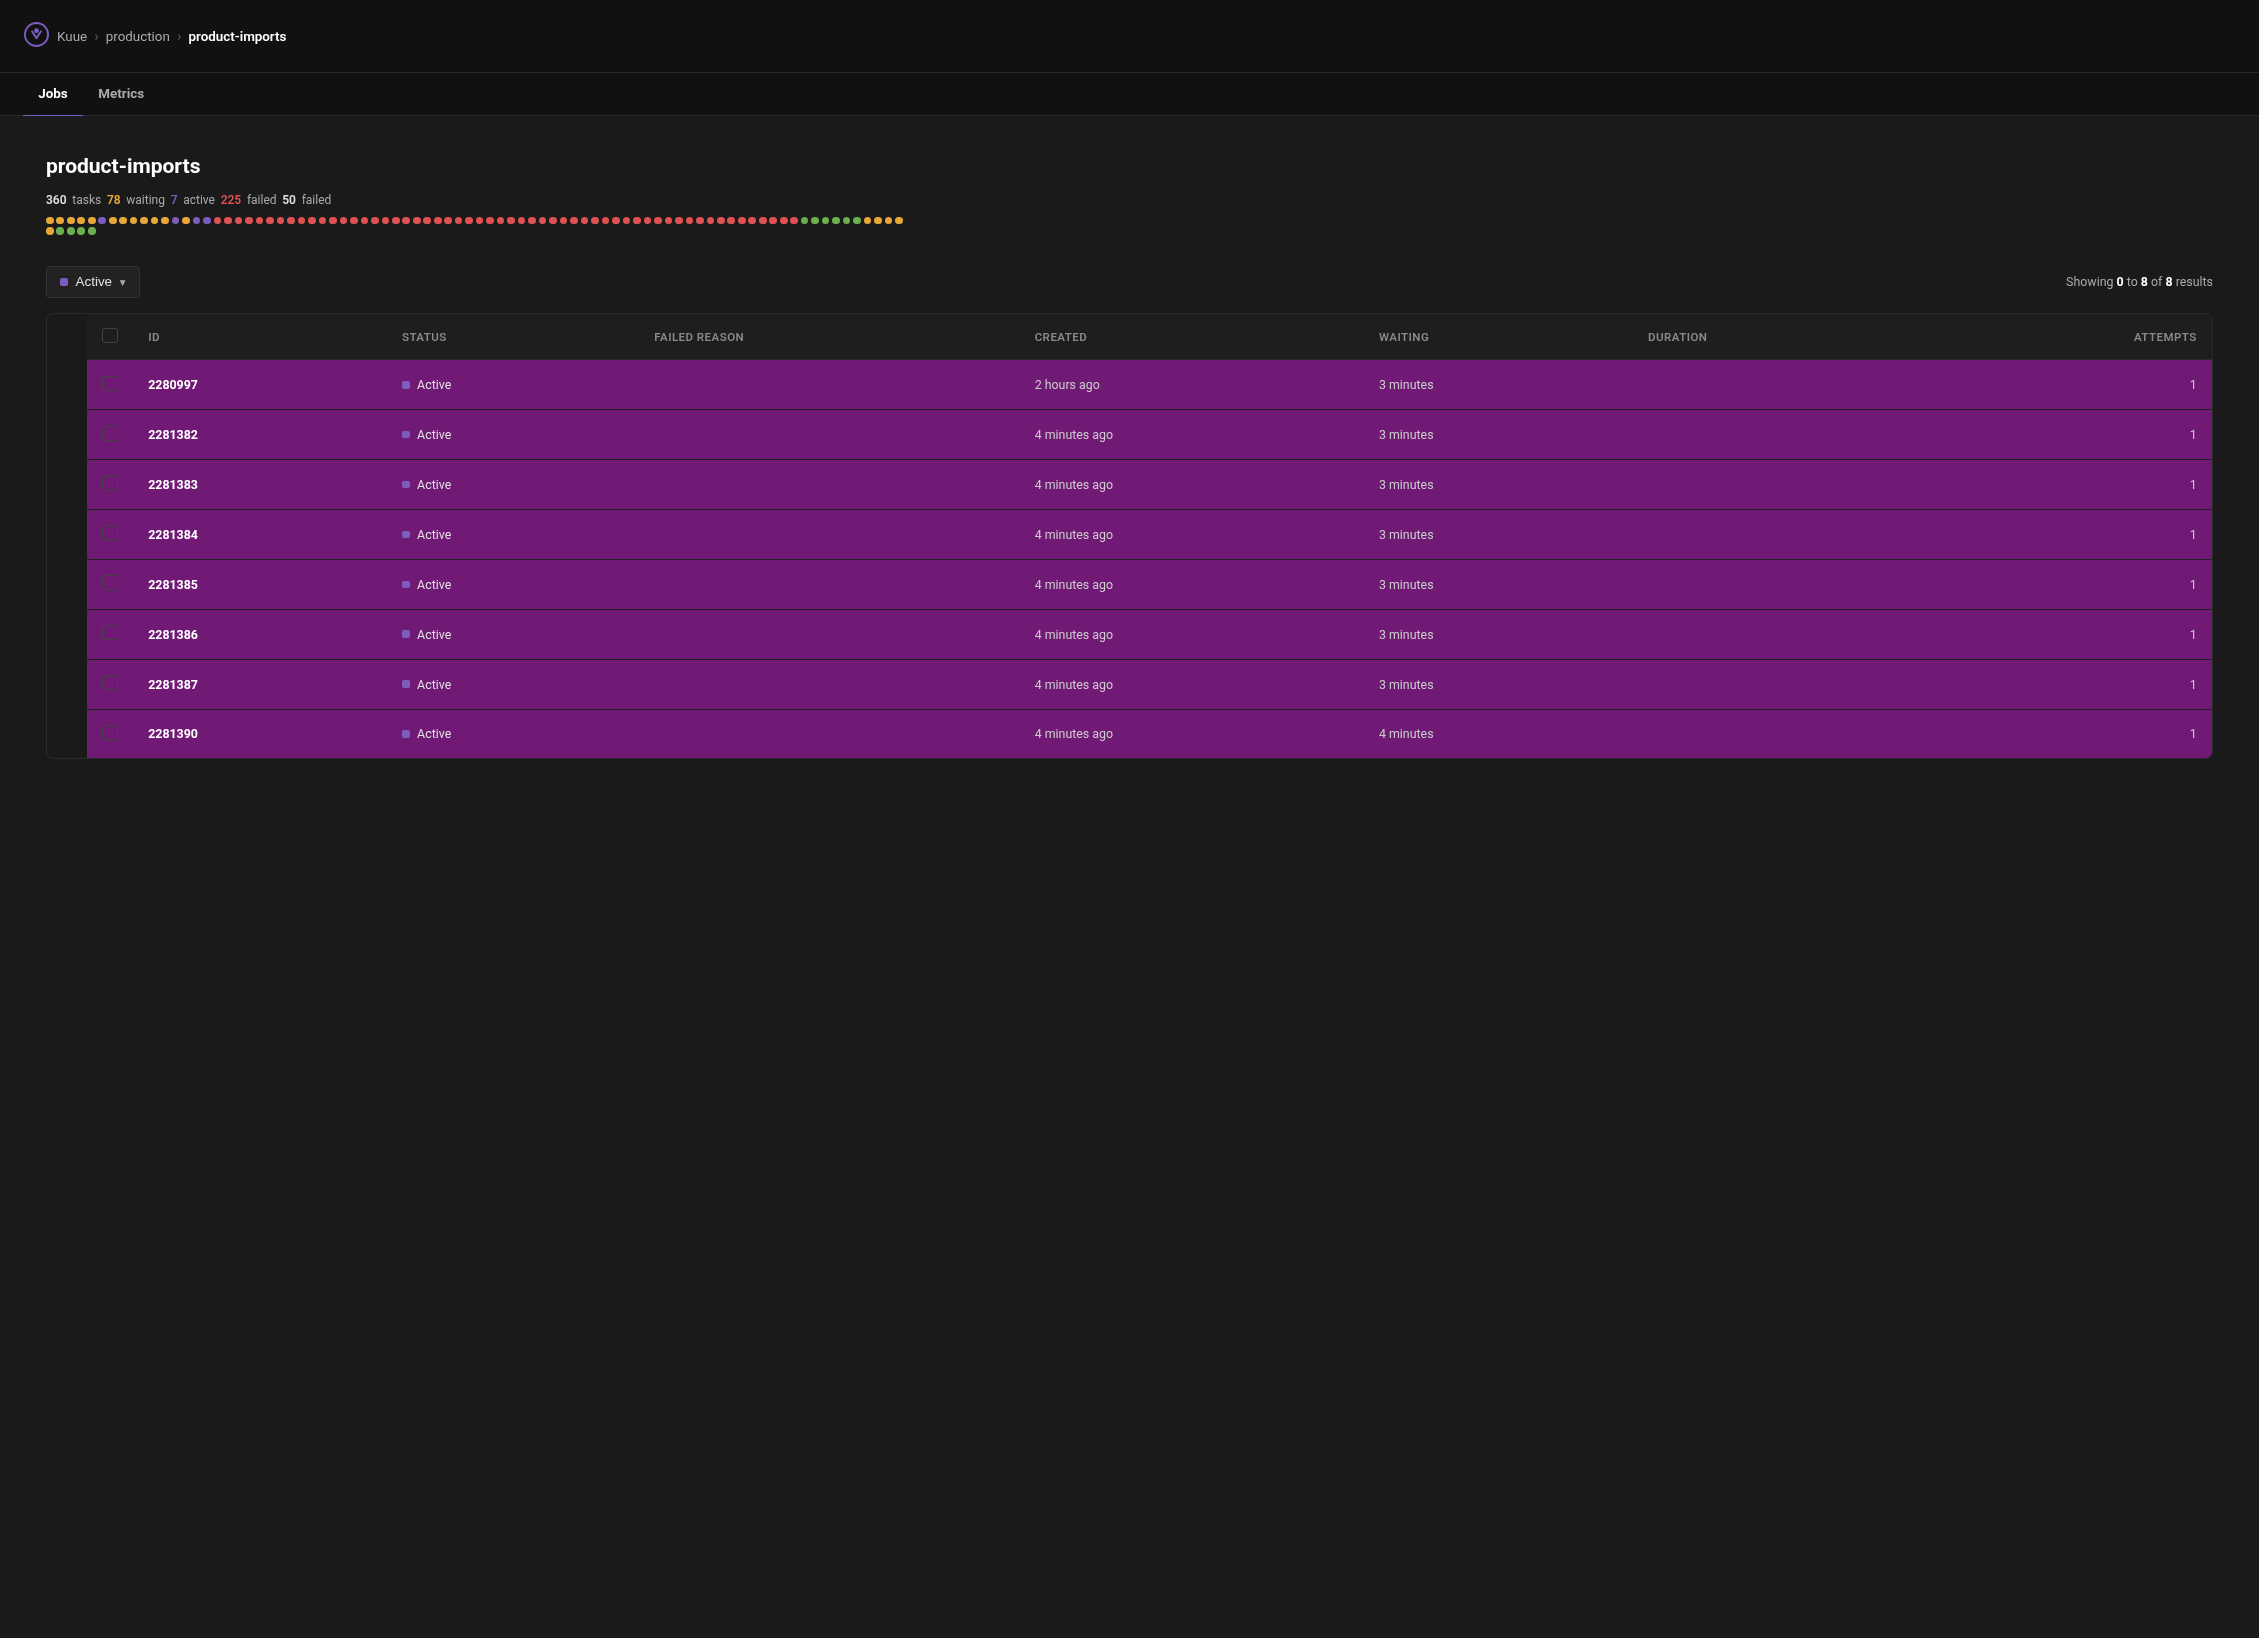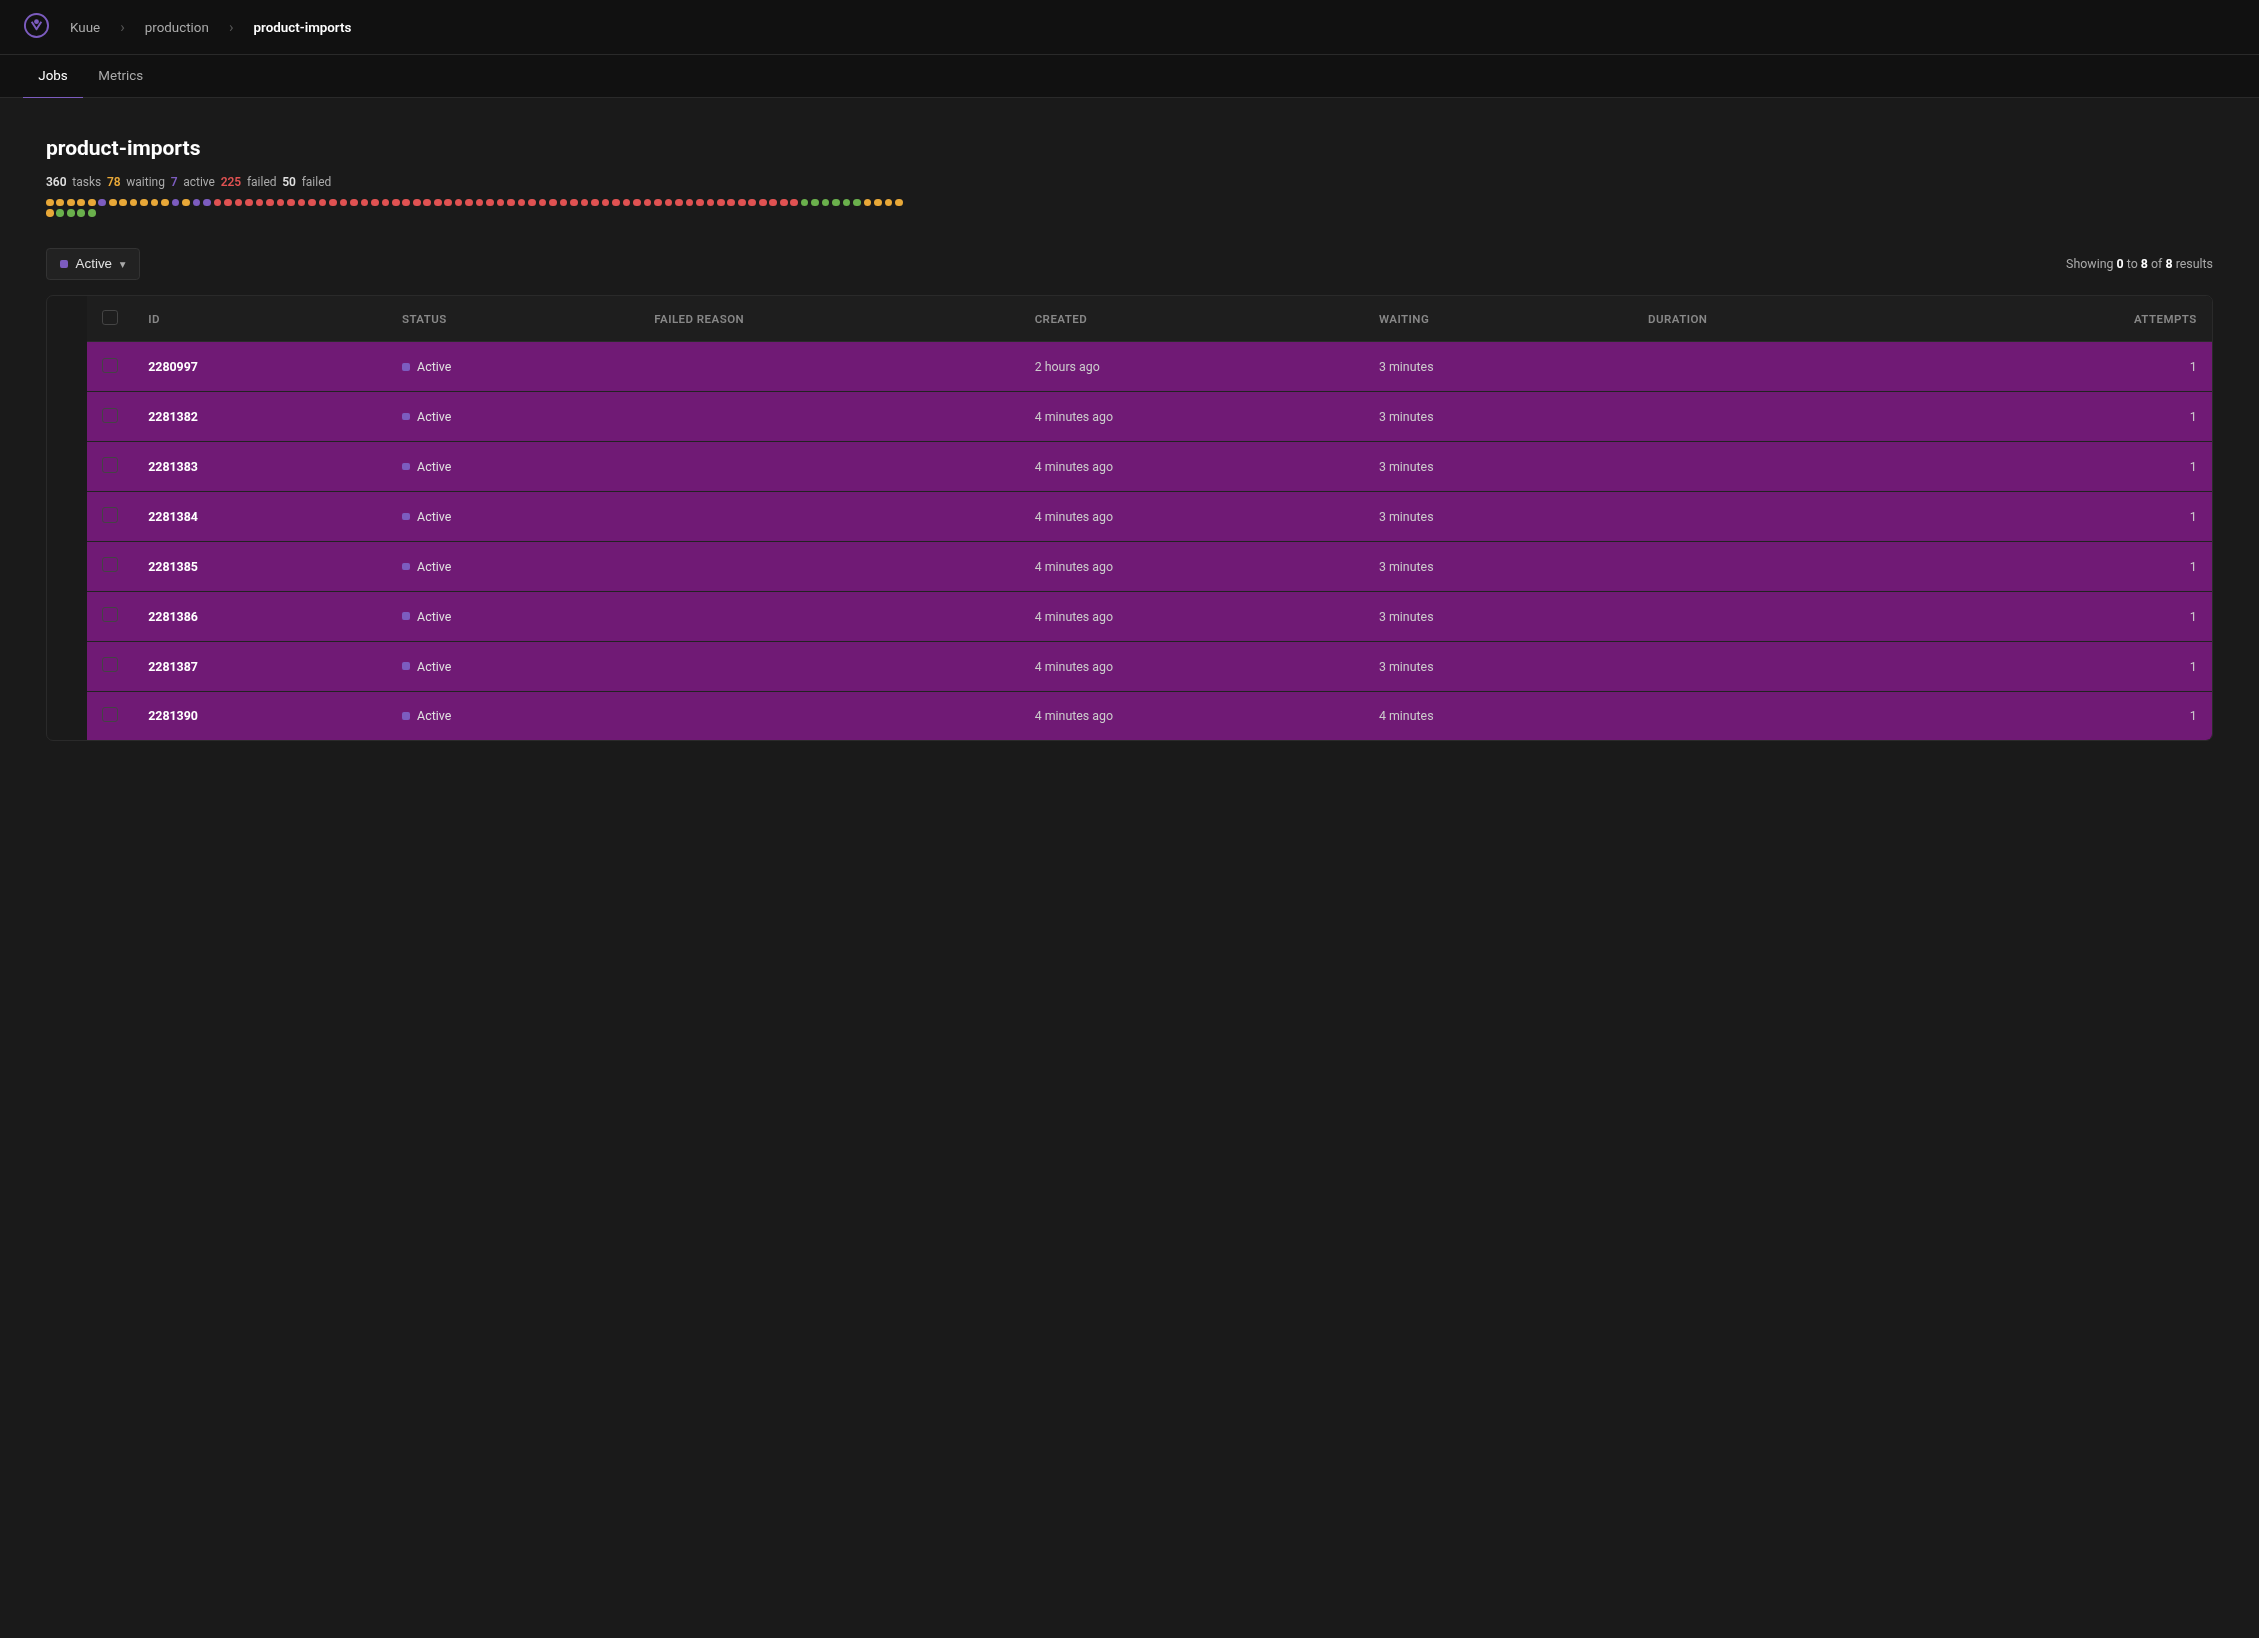--- a/index.html
+++ b/index.html
@@ -8,24 +8,24 @@
       color: #e0e0e0;
       font-family: -apple-system, BlinkMacSystemFont, 'Segoe UI', Roboto, sans-serif;
       font-size: 13.4px;
       min-height: 100vh;
     }
 
     
     .top-nav {
       display: flex;
       align-items: center;
-      padding: 12px 23px;
+      padding: 21px 23px;
       background: #111;
       border-bottom: 1px solid #2a2a2a;
-      gap: 20px;
+      gap: 7px;
     }
     .logo-icon {
       width: 27px;
       height: 27px;
     }
     .breadcrumb-sep {
       color: #555;
       font-size: 15.3px;
     }
     .breadcrumb-item {
@@ -44,20 +44,21 @@
       background: #111;
       border-bottom: 1px solid #2a2a2a;
     }
     .tab {
       padding: 13.4px 15.3px;
       cursor: pointer;
       color: #aaa;
       font-size: 13.4px;
       border-bottom: 1.9px solid transparent;
       margin-bottom: -1px;
+      font-weight: bold;
     }
     .tab.active {
       color: #fff;
       border-bottom: 1.9px solid #7c5cbf;
     }
 
     
     .main-content {
       padding: 38px 46px;
     }

